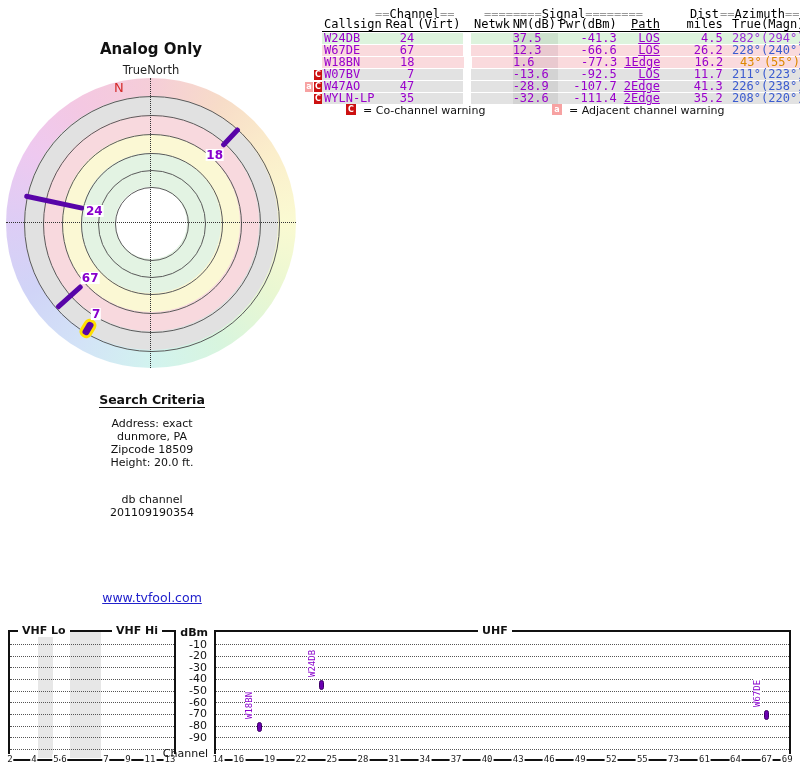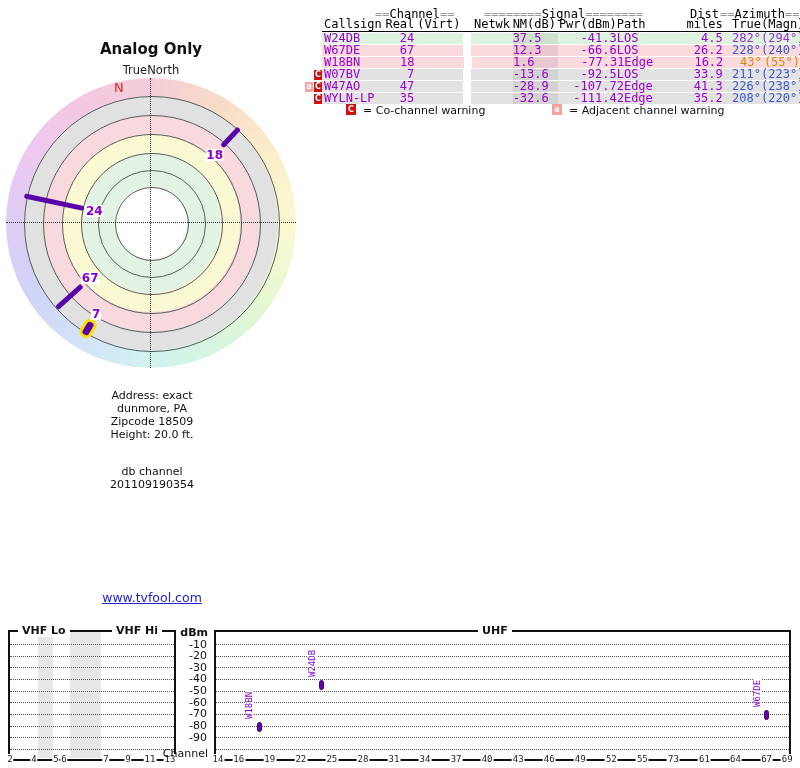--- a/index.html
+++ b/index.html
@@ -34,21 +34,21 @@
         font-size:8px;font-weight:bold;color:#fff;font-family:"DejaVu Sans","Liberation Sans",sans-serif;}
   .wbox.co{background:#cc1111;} .wbox.adj{background:#f7a2a2;}
   .cells{display:flex;width:478px;height:11px;line-height:11px;border-bottom:1px solid #fff;color:#9900cc;}
   .bg-green .cell{background:#ddf3dd;} .bg-pink .cell{background:#fadadd;} .bg-gray .cell{background:#e2e2e2;}
   .bg-green .c-nm{background:#cde2cd;} .bg-pink .c-nm{background:#e9c9cf;} .bg-gray .c-nm{background:#d3d3d3;}
   .cell{display:inline-block;white-space:pre;}
   .c-call{width:64px;text-align:left;padding-left:2px;box-sizing:border-box;}
   .c-real{width:30px;text-align:right;}
   .c-virt{width:50px;} .c-netwk{width:42px;margin-left:8px;}
   .c-nm{width:46px;text-align:left;} .c-pwr{width:60px;text-align:right;}
-  .c-path{width:44px;text-align:left;} .c-miles{width:64px;text-align:right;}
+  .c-path{width:44px;text-align:right;text-decoration:underline;} .c-miles{width:64px;text-align:right;}
   .c-true{width:39px;text-align:right;} .c-magn{width:39px;text-align:right;}
   .h2line .cell{color:#000;}
   
   #legend{position:absolute;left:0;top:104px;width:800px;height:13px;font-size:11px;color:#111;}
   #legend .lbox{position:absolute;width:10px;height:11px;line-height:11px;text-align:center;
                 font-size:8px;font-weight:bold;color:#fff;}
   #legend .ltext{position:absolute;top:0;}
   
   #search{position:absolute;left:32px;top:389px;width:240px;text-align:center;color:#111;}
   #search .sc-title{font-size:12.5px;font-weight:bold;display:inline-block;
@@ -183,21 +183,21 @@
             <div class="wbox co" style="display: inline-block;">C</div>
           </div>
           <div class="cells bg-gray">
             <span class="cell c-call">W07BV</span>
             <span class="cell c-real">7</span>
             <span class="cell c-virt"></span>
             <span class="cell c-netwk"></span>
             <span class="cell c-nm">-13.6</span>
             <span class="cell c-pwr">-92.5</span>
             <span class="cell c-path">LOS</span>
-            <span class="cell c-miles">33.9</span>
+            <span class="cell c-miles">11.7</span>
             <span class="cell c-true" style="color: rgb(59, 91, 208);">211°</span>
             <span class="cell c-magn" style="color: rgb(59, 91, 208);">(223°)</span>
           </div>
         </div>
         <div class="trow">
           <div class="warn-slot">
             <div class="wbox adj" style="display: inline-block;">a</div>
             <div class="wbox co" style="display: inline-block;">C</div>
           </div>
           <div class="cells bg-gray">
@@ -234,20 +234,21 @@
   </div>
 
   <div id="legend">
     <span class="lbox" style="left:346px;background:#cc1111;">C</span>
     <span class="ltext" style="left:363px;">= Co-channel warning</span>
     <span class="lbox" style="left:552px;background:#f7a2a2;">a</span>
     <span class="ltext" style="left:569px;">= Adjacent channel warning</span>
   </div>
 
   <div id="search">
+    <div><span class="sc-title">Search Criteria</span></div>
     <div class="sc-line">Address: exact</div>
     <div class="sc-line">dunmore, PA</div>
     <div class="sc-line">Zipcode 18509</div>
     <div class="sc-line">Height: 20.0 ft.</div>
     <div class="sc-gap"></div>
     <div class="sc-line">db channel</div>
     <div class="sc-line">201109190354</div>
   </div>
 
   <div id="site-link">

